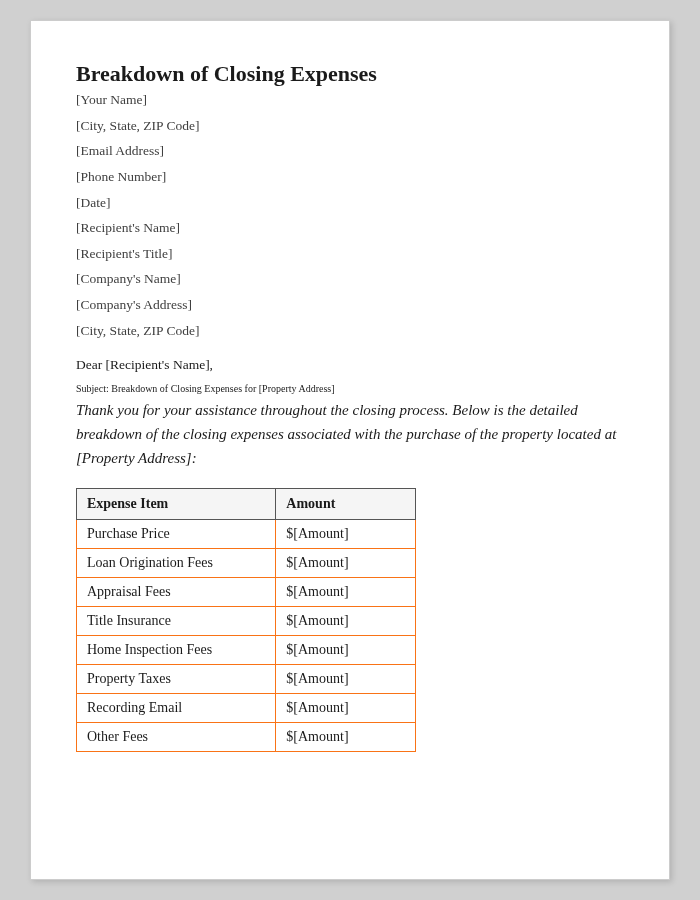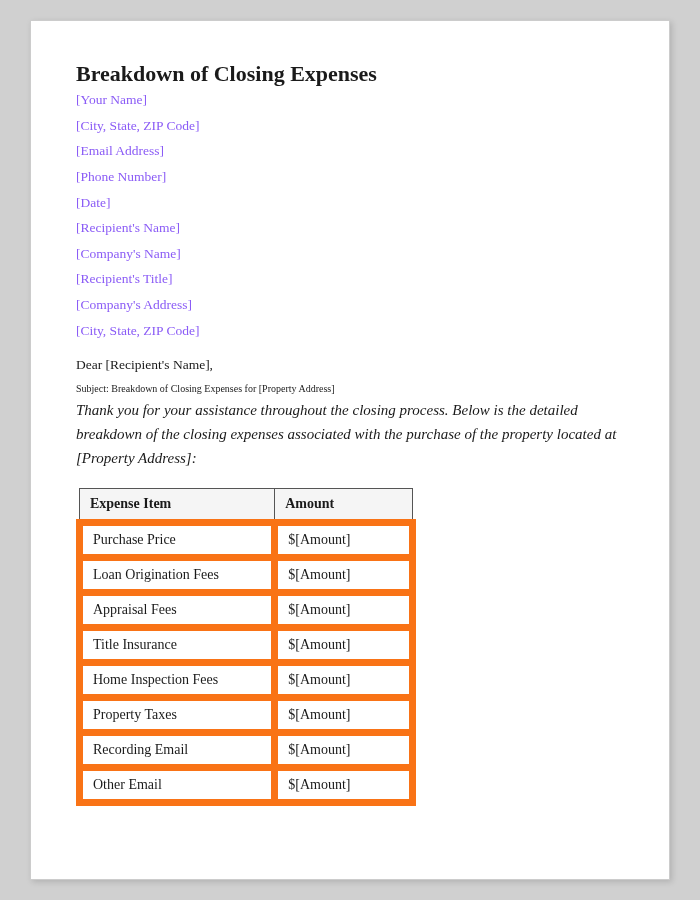--- a/index.html
+++ b/index.html
@@ -28,21 +28,21 @@
     }
 
     .doc-title {
       font-size: 22px;
       font-weight: bold;
       color: #1a1a1a;
     }
 
     .address-block p {
       font-size: 13.5px;
-      color: #8b5cf6;
+      color: #404040;
       line-height: 1.9;
     }
 
     .greeting {
       font-size: 13.5px;
       color: #1a1a1a;
       margin-top: 14px;
     }
 
     .subject-line {
@@ -69,21 +69,21 @@
     .expense-table th {
       border: 1px solid #555555;
       padding: 7px 10px;
       text-align: left;
       font-weight: bold;
       background-color: #f5f5f5;
       color: #1a1a1a;
     }
 
     .expense-table td {
-      border: 7px solid #f97316;
+      border: 1px solid #f97316;
       padding: 6px 10px;
       color: #1a1a1a;
     }
 
     .expense-table th:first-child {
       width: 200px;
     }
 
     .expense-table th:last-child {
       width: 140px;
@@ -96,22 +96,22 @@
 
   <h1 class="doc-title">Breakdown of Closing Expenses</h1>
 
   <div class="address-block">
     <p>[Your Name]</p>
     <p>[City, State, ZIP Code]</p>
     <p>[Email Address]</p>
     <p>[Phone Number]</p>
     <p>[Date]</p>
     <p>[Recipient's Name]</p>
+    <p>[Recipient's Title]</p>
     <p>[Company's Name]</p>
-    <p>[Recipient's Title]</p>
     <p>[Company's Address]</p>
     <p>[City, State, ZIP Code]</p>
   </div>
 
   <p class="greeting">Dear [Recipient's Name],</p>
   <p class="subject-line">Subject: Breakdown of Closing Expenses for [Property Address]</p>
   <p class="body-text">Thank you for your assistance throughout the closing process. Below is the detailed breakdown of the closing expenses associated with the purchase of the property located at [Property Address]:</p>
 
   <table class="expense-table">
     <thead>
@@ -143,19 +143,19 @@
         </tr>
         <tr>
           <td>Property Taxes</td>
           <td>$[Amount]</td>
         </tr>
         <tr>
           <td>Recording Email</td>
           <td>$[Amount]</td>
         </tr>
         <tr>
-          <td>Other Email</td>
+          <td>Other Fees</td>
           <td>$[Amount]</td>
         </tr>
       </tbody>
   </table>
 
 </div>
 
 </body></html>

